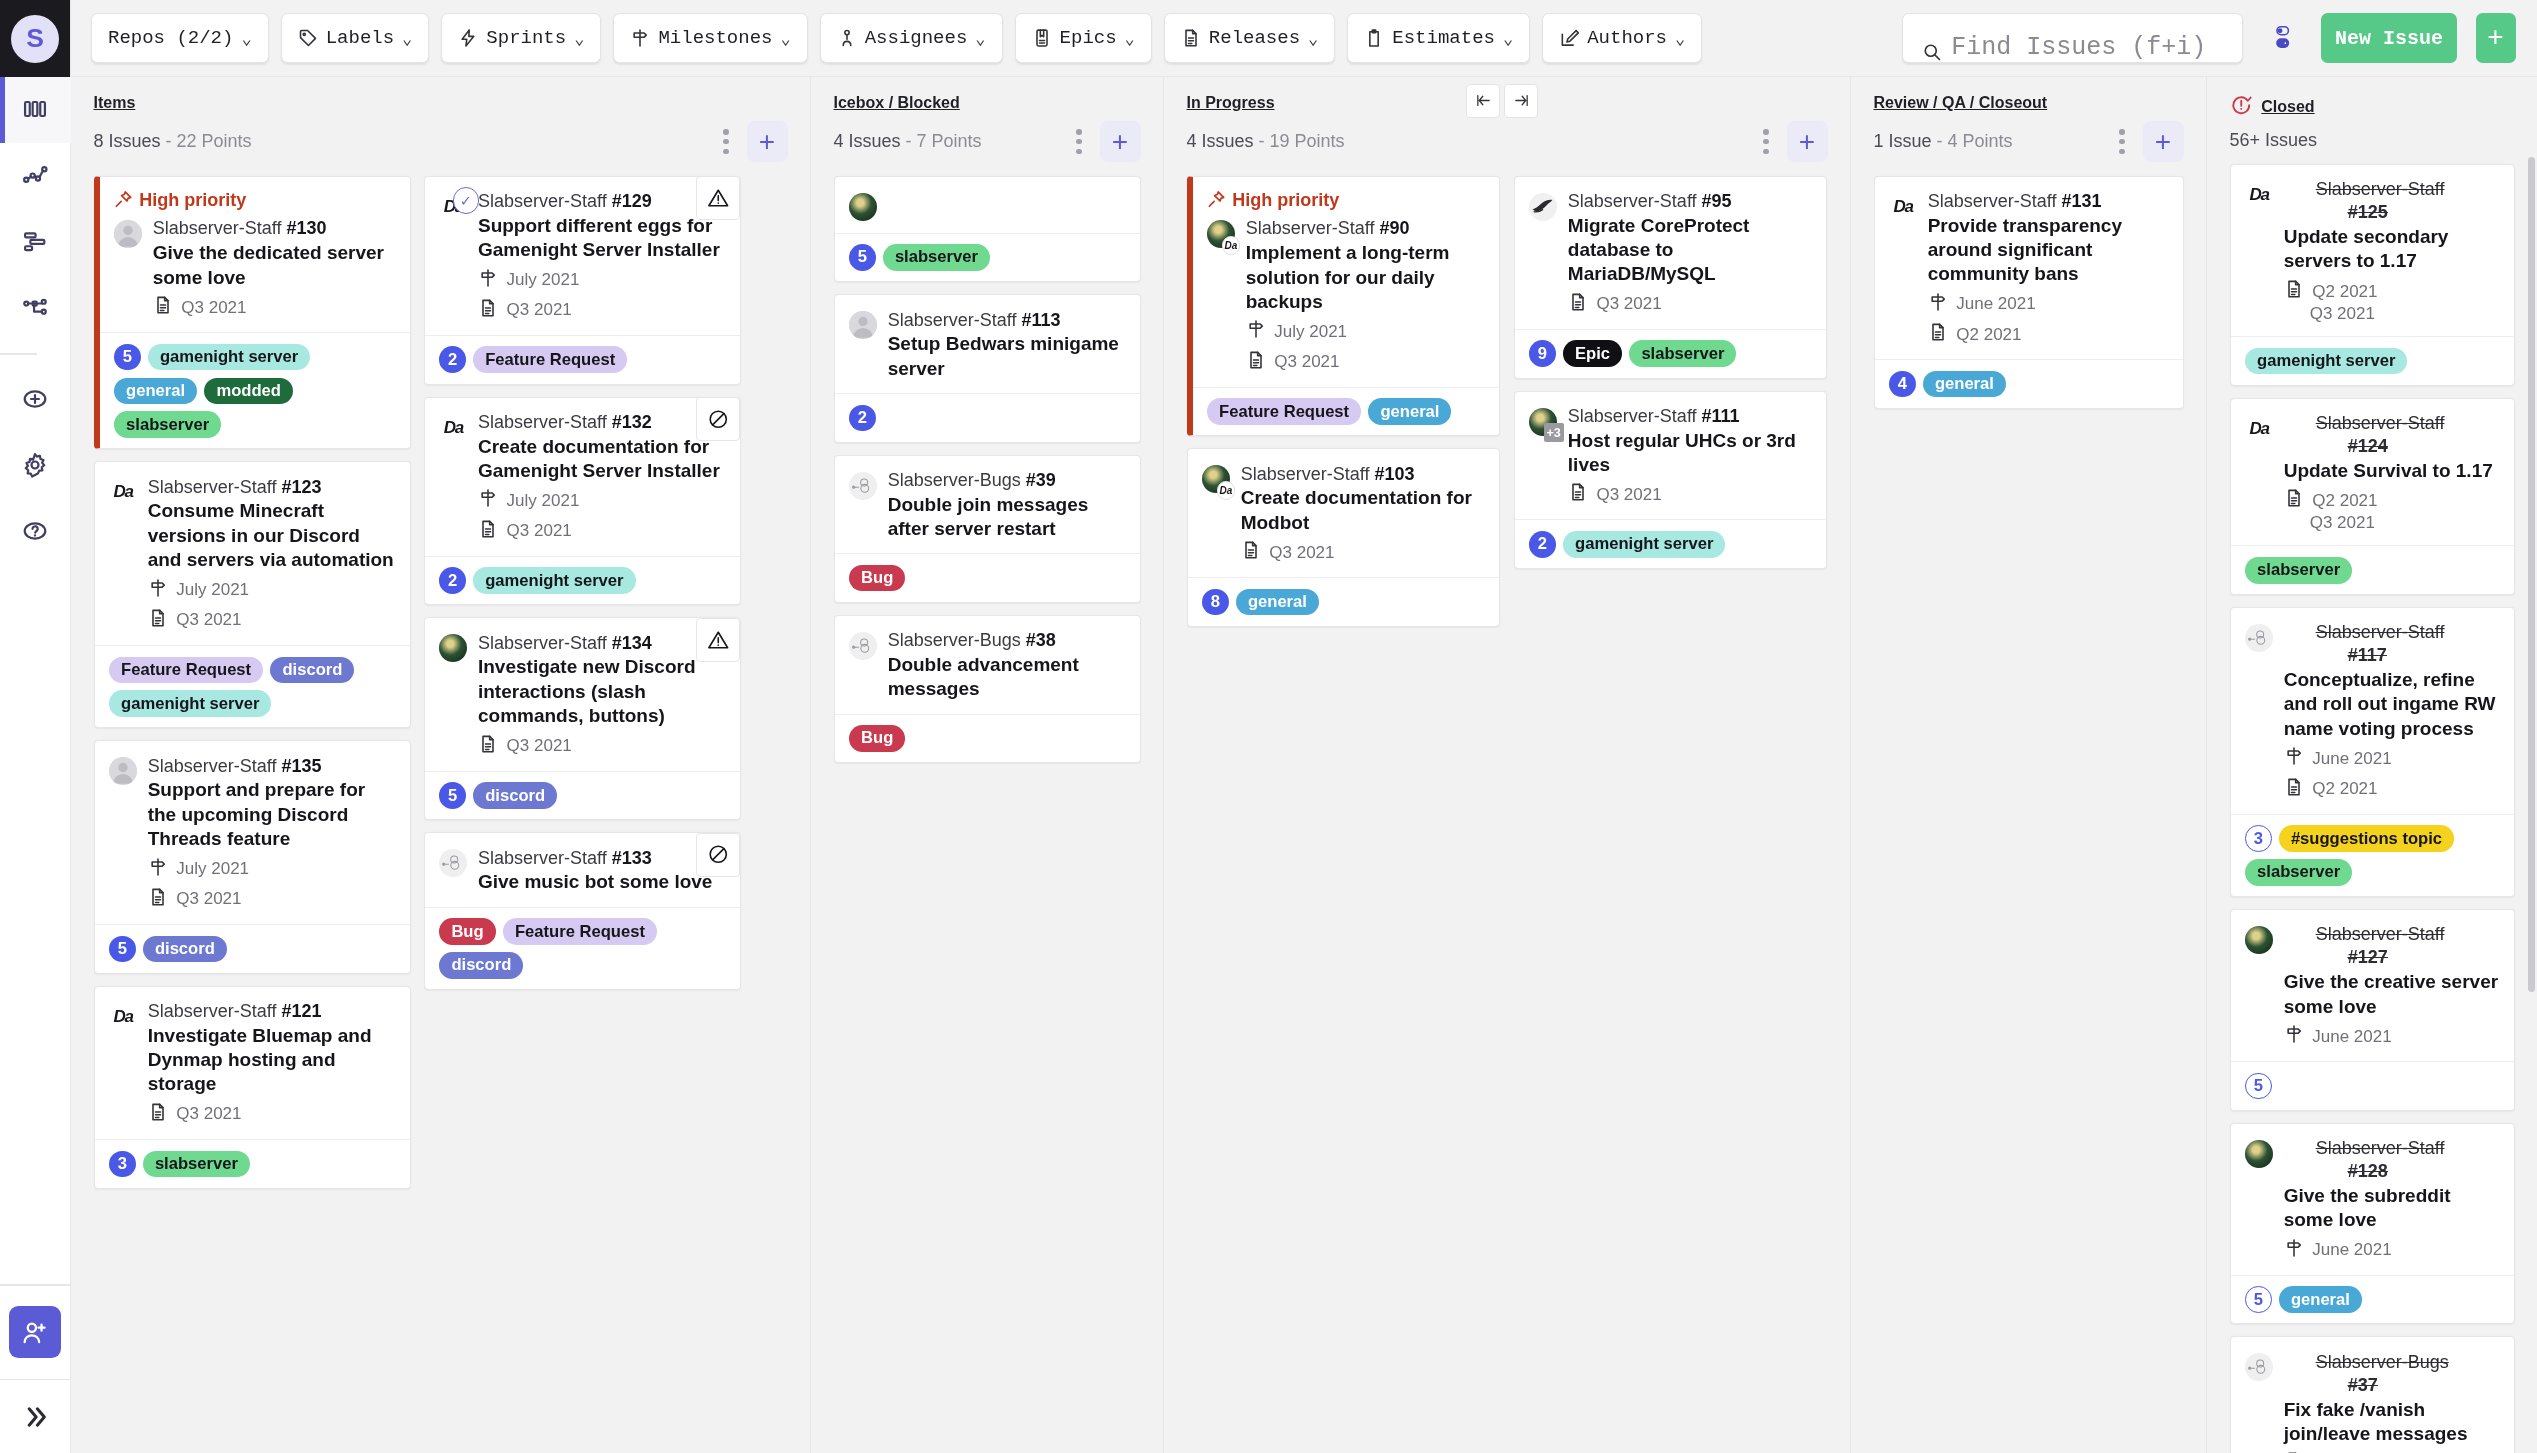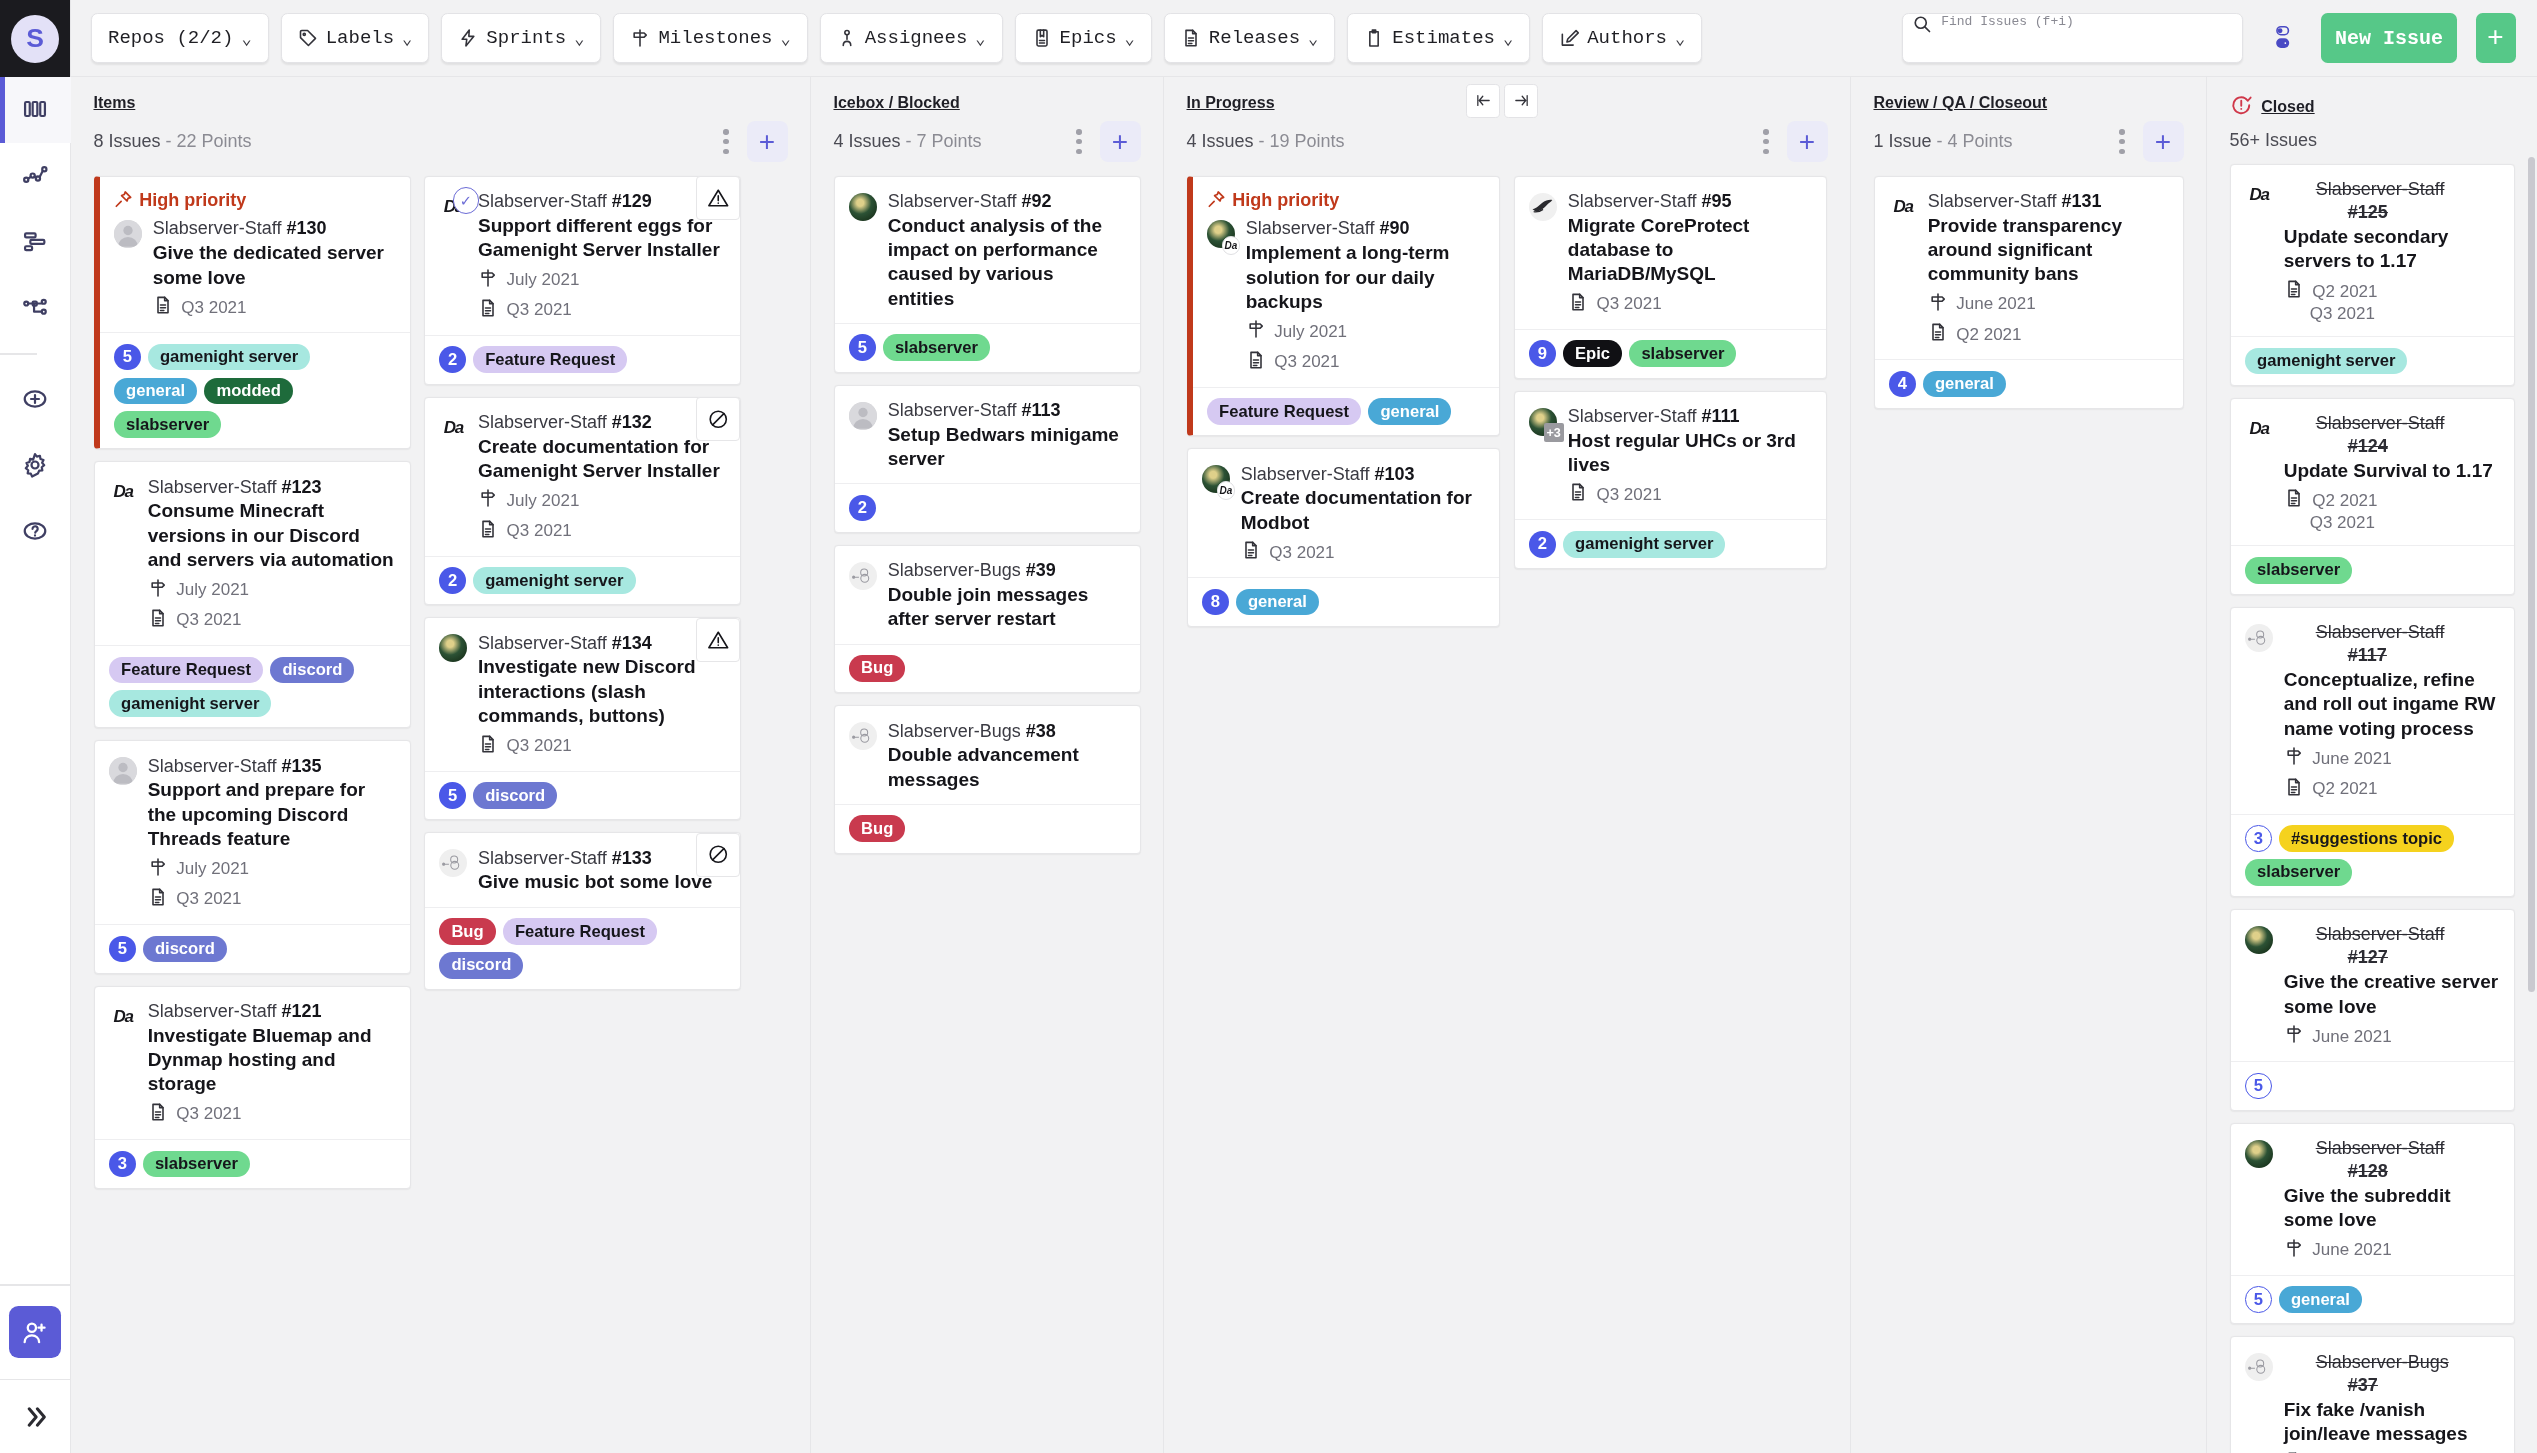--- a/index.html
+++ b/index.html
@@ -60,22 +60,22 @@
     box-shadow: 0 1.3px 2px rgba(0,0,0,.07);
     display:flex; align-items:center; gap:8px; padding: 0 16px;
     font-size: 19px; color:#1f1f24; cursor:pointer; white-space: nowrap;
   }
   .tb-chip .cv { font-size: 17px; color:#3b3b42; }
   .tb-chip .ic { display:flex; align-items:center; }
   #tb-spacer { flex: 1; }
   #search-box {
     width: 341px; height: 50px; background:#fff; border:0.7px solid #e3e3e6; border-radius:6.6px;
     box-shadow: 0 1.3px 2px rgba(0,0,0,.07);
-    display:flex; align-items:flex-start; gap:9.3px; padding: 0 9px;
-    font-size: 13px; color:#8a8a93; cursor:text;
+    display:flex; align-items:flex-end; gap:9.3px; padding: 0 19px;
+    font-size: 25px; color:#8a8a93; cursor:text;
   }
   #layout-toggle { width:38px; height:50px; display:flex; align-items:center; justify-content:center;
                    margin-left: 8px; cursor:pointer; }
   #new-issue {
     height: 50px; background: #56c888; color:#fff; border-radius:6.6px;
     display:flex; align-items:center; padding: 0 14px; font-size: 20px; font-weight: bold;
     margin-left: 8px; cursor:pointer; white-space:nowrap;
   }
   #new-plus {
     width:40px; height:50px; background:#56c888; color:#fff; border-radius:6.6px;
@@ -718,25 +718,20 @@
       <div class="col-body">
           <div class="lane" style="width:317px">
          <div class="card  ">
 
     <div class="card-body">
 
       <div class="card-main">
         <div class="avatar-wrap">
                     <div class="avatar green"></div>
                   </div>
-        <div class="card-txt">
-          <div class="repo-line">Slabserver-Staff <b>#92</b></div>
-          <div class="issue-title">Conduct analysis of the impact on performance caused by various entities</div>
-
-        </div>
       </div>
     </div>
     <div class="card-foot">
       <div class="pts ">5</div>
       <div class="tag" style="background:#6fd98f;color:#16161b">slabserver</div>
     </div>
   </div>
             <div class="card  ">
 
     <div class="card-body">

